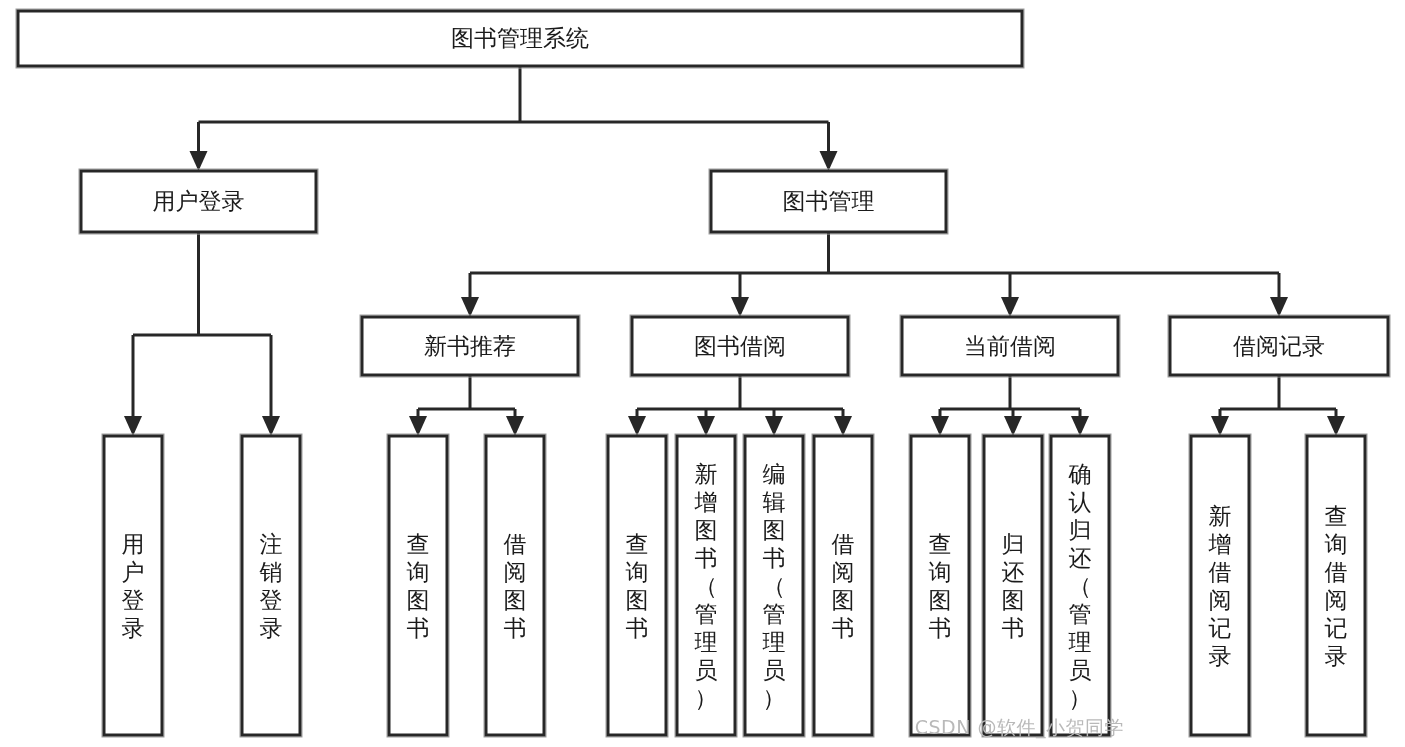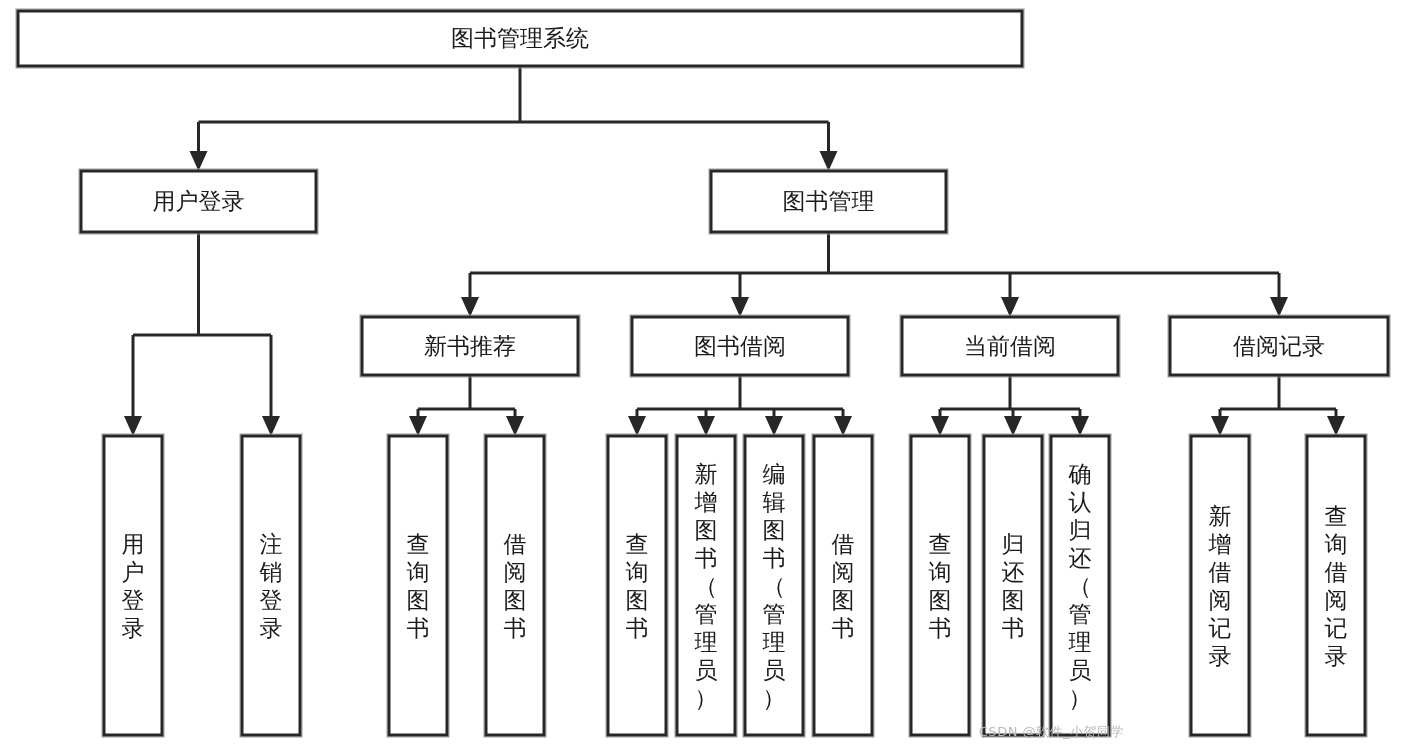--- a/index.html
+++ b/index.html
@@ -57,21 +57,21 @@
     font-family: "DejaVu Sans", "Liberation Sans", sans-serif;
     font-size: 23px;
     fill: #1b1b1b;
     text-anchor: middle;
   }
   .watermark {
     position: absolute;
     right: 8px;
     bottom: 6px;
     font-family: "DejaVu Sans", "Liberation Sans", sans-serif;
-    font-size: 13px;
+    font-size: 19px;
     color: #b9b9b9;
     white-space: nowrap;
     letter-spacing: 0.5px;
     pointer-events: none;
     padding-left: 28px;
   }
 </style>
 </head>
 <body>
 

